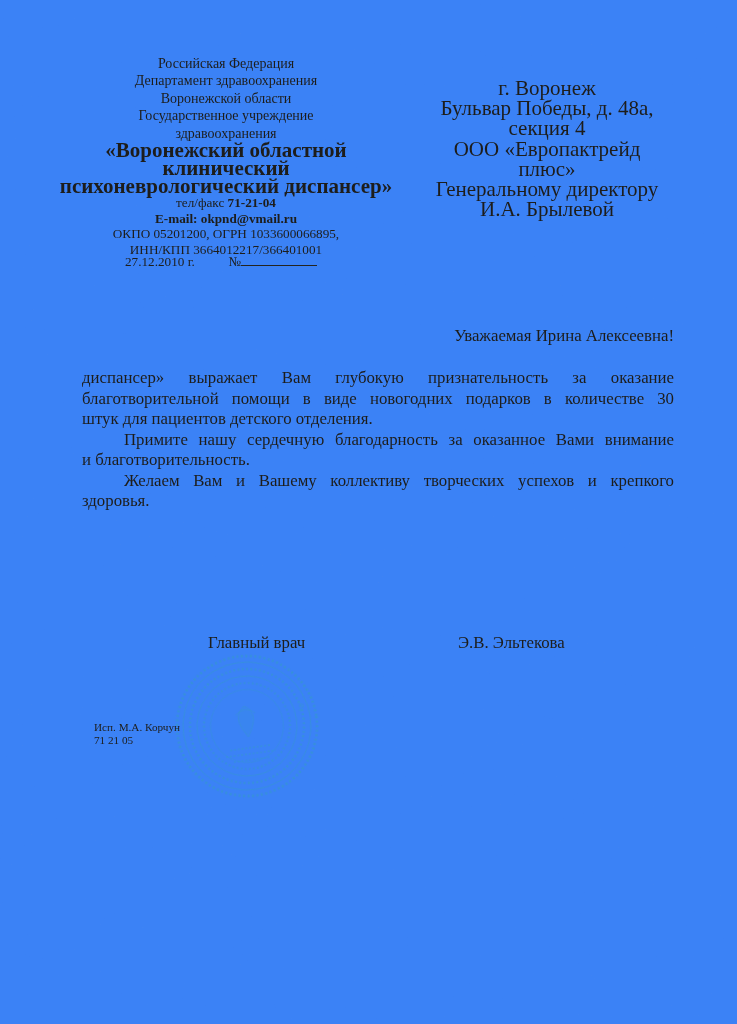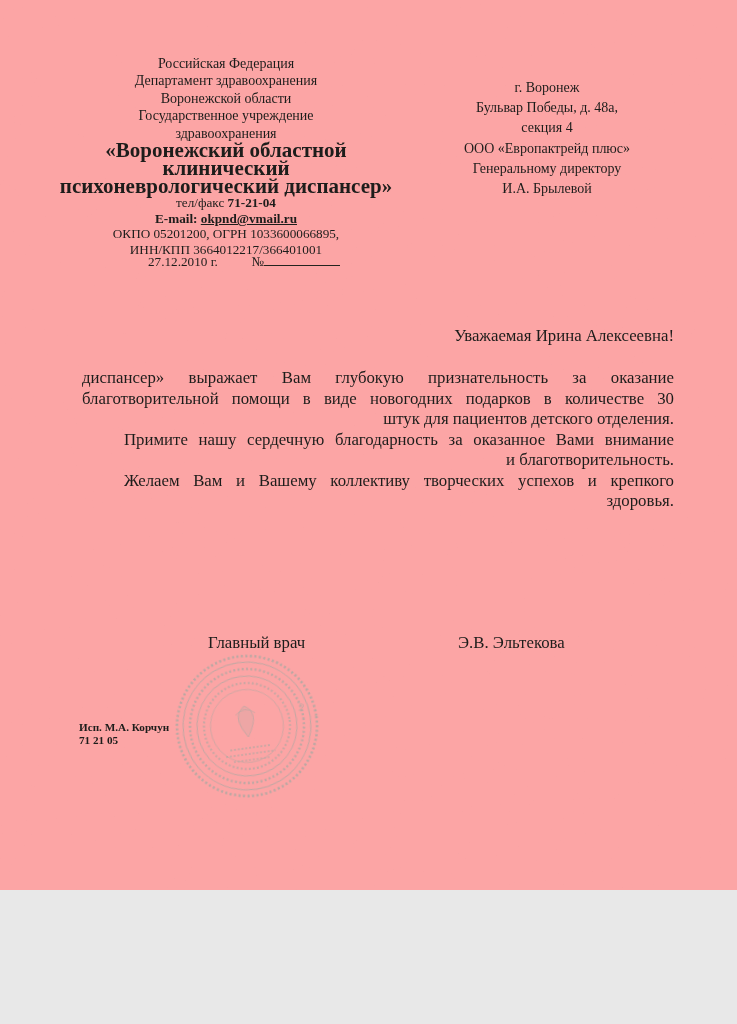--- a/index.html
+++ b/index.html
@@ -2,78 +2,78 @@
 <html lang="ru"><head>
 <meta charset="utf-8">
 <style>
   html,body { margin:0; padding:0; }
   body {
     background:#e8e8e8;
     font-family:"Liberation Serif","DejaVu Serif",serif;
   }
   .page {
     position:relative;
-    width:737px; height:890px;
+    width:737px; height:1024px;
     margin:0 auto;
-    background:#fca5a5;
+    background:#3b82f6;
     color:#1d1d1b;
     overflow:hidden;
   }
   .noise { position:absolute; left:0; top:0; pointer-events:none; }
 
   
   .letterhead {
     position:absolute; left:56px; top:55px; width:340px;
     text-align:center;
   }
   .lh-main  { font-size:14px;   line-height:17.4px; }
   .lh-bold  { font-size:21px;   line-height:17.8px; font-weight:bold; }
   .lh-small { font-size:13.2px; line-height:15.4px; }
   .lh-addr  { margin-top:3px; }
   .u-bold   { font-weight:bold; }
-  .u-link   { font-weight:bold; text-decoration:underline; }
+  .u-link   { font-weight:bold; }
 
   .dateline {
-    position:absolute; left:148px; top:252px;
+    position:absolute; left:125px; top:252px;
     font-size:13.2px; line-height:16px; white-space:nowrap;
   }
   .date-gap { display:inline-block; width:34px; }
   .num-underline {
     display:inline-block; width:76px; height:13px;
     border-bottom:1.2px solid #24241f;
     vertical-align:baseline;
   }
 
   
   .recipient {
     position:absolute; left:427px; top:78px; width:240px;
-    font-size:14px; line-height:20.2px; text-align:center;
+    font-size:21px; line-height:20.2px; text-align:center;
   }
 
   
   .salutation {
     position:absolute; left:82px; top:326px; width:592px;
     font-size:16.8px; text-align:right;
   }
   .body-text {
     position:absolute; left:82px; top:368px; width:592px;
     font-size:16.8px; line-height:20.5px;
   }
   .jline { text-align:justify; text-align-last:justify; }
-  .jlast { text-align:right; }
+  .jlast { text-align:left; }
   .indent { text-indent:42px; }
 
   
   .sig-position { position:absolute; left:183px; top:633px; font-size:16.8px;margin-left:25px; }
   .sig-name     { position:absolute; left:458px; top:633px; font-size:16.8px; }
 
   
   .executor {
-    position:absolute; left:79px; top:721px;
-    font-size:11.2px; line-height:13px; font-weight:700;
+    position:absolute; left:94px; top:721px;
+    font-size:11.2px; line-height:13px; font-weight:400;
   }
 
   
   .stamp { position:absolute; left:167px; top:646px; pointer-events:none; }
 </style>
 </head>
 <body>
 
 <div class="page">
 

